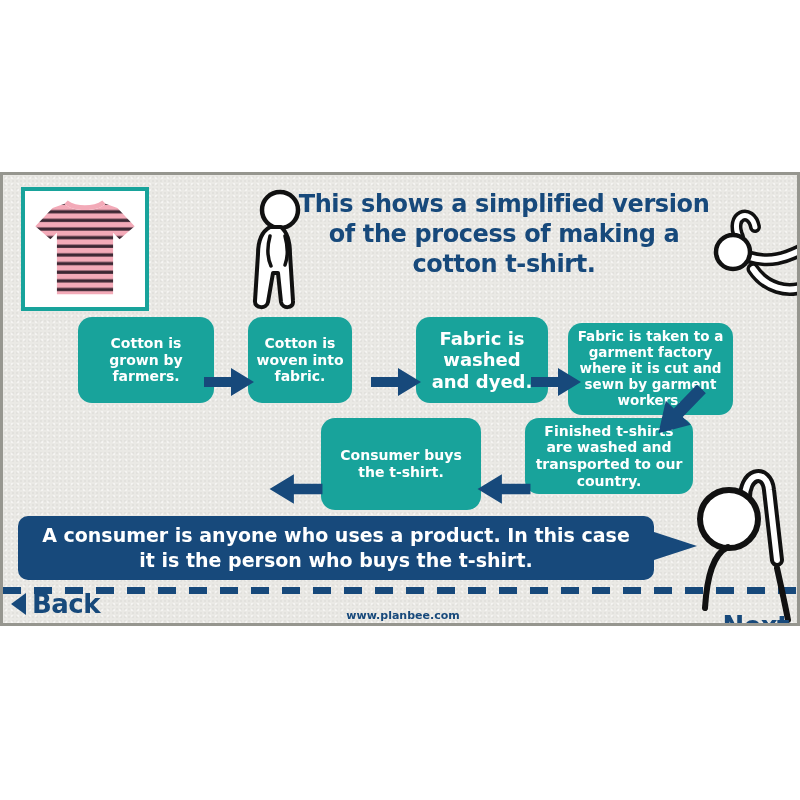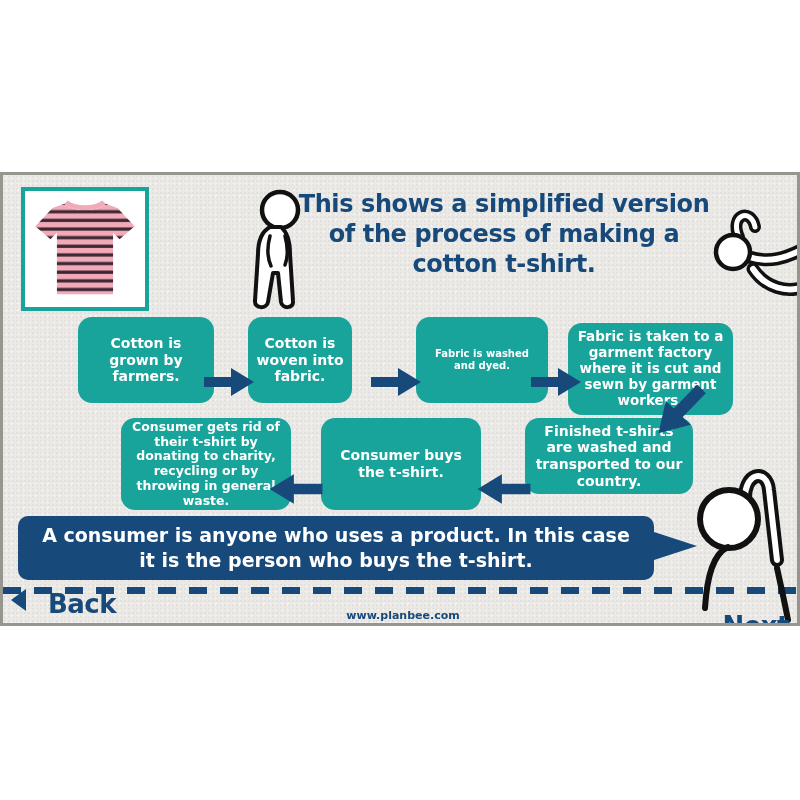--- a/index.html
+++ b/index.html
@@ -19,21 +19,21 @@
   .tshirt-frame svg{width:108px;height:104px;}
   
   .title{left:293px;top:14px;width:416px;text-align:center;color:var(--navy,#17497b);
     font-size:24px;font-weight:bold;line-height:1.26;letter-spacing:-0.4px;z-index:2;}
   
   .fbox{box-sizing:border-box;background:var(--teal,#18a39b);border-radius:14px;color:#ffffff;
     font-weight:bold;text-align:center;display:flex;align-items:center;justify-content:center;
     padding:5px 8px;line-height:1.18;z-index:2;}
   .b1{left:75px;top:142px;width:136px;height:86px;font-size:14px;}
   .b2{left:245px;top:142px;width:104px;height:86px;font-size:14px;}
-  .b3{left:413px;top:142px;width:132px;height:86px;font-size:10px;}
+  .b3{left:413px;top:142px;width:132px;height:86px;font-size:18px;}
   .b4{left:565px;top:148px;width:165px;height:92px;font-size:13.5px;}
   .b5{left:522px;top:243px;width:168px;height:76px;font-size:14px;}
   .b6{left:318px;top:243px;width:160px;height:92px;font-size:14px;}
   .b7{left:118px;top:243px;width:170px;height:92px;font-size:12.5px;}
   
   .arr{z-index:3;}
   .arr svg{display:block;width:100%;height:100%;}
   .a1{left:201px;top:190px;width:50px;height:34px;}
   .a2{left:368px;top:190px;width:50px;height:34px;}
   .a3{left:528px;top:190px;width:50px;height:34px;}
@@ -50,21 +50,21 @@
   
   .dashes{left:0;top:412px;width:800px;height:7px;z-index:5;
     background:repeating-linear-gradient(90deg,var(--navy,#17497b) 0 18px,transparent 18px 31px);}
   
   .fig{z-index:5;}
   .fig svg{display:block;width:100%;height:100%;}
   .standing{left:236px;top:14px;width:78px;height:136px;}
   .tumbling{left:700px;top:28px;width:104px;height:112px;}
   .waving{left:692px;top:281px;width:112px;height:170px;z-index:6;}
   
-  .nav-btn{z-index:7;display:flex;gap:22px;color:var(--navy,#17497b);
+  .nav-btn{z-index:7;display:flex;align-items:center;gap:6px;color:var(--navy,#17497b);
     font-weight:bold;font-size:26px;cursor:pointer;letter-spacing:-0.5px;}
   .back-btn{left:8px;top:414px;}
   .next-btn{right:8px;top:436px;flex-direction:column;}
   .tri-left{width:0;height:0;border-top:11px solid transparent;border-bottom:11px solid transparent;
     border-right:15px solid var(--navy,#17497b);}
   .tri-right{width:0;height:0;border-top:11px solid transparent;border-bottom:11px solid transparent;
     border-left:15px solid var(--navy,#17497b);}
   .website{left:0;top:434px;width:800px;text-align:center;color:var(--navy,#17497b);
     font-weight:bold;font-size:11px;z-index:7;}
 </style>
@@ -141,21 +141,20 @@
       <svg viewBox="0 0 50 34">
           <path d="M0 12 H27 V3 L50 17 L27 31 V22 H0 Z" fill="var(--navy,#17497b)"></path>
         </svg>
     </div>
     <div class="abs fbox b6">Consumer buys the t-shirt.</div>
     <div class="abs arr aL2">
       <svg viewBox="0 0 50 34">
           <path d="M0 12 H27 V3 L50 17 L27 31 V22 H0 Z" fill="var(--navy,#17497b)"></path>
         </svg>
     </div>
-    <div class="abs fbox b7">Consumer gets rid of their t-shirt by donating to charity, recycling or by throwing in general waste.</div>
 
     <div class="abs banner">A consumer is anyone who uses a product. In this case it is the person who buys the t-shirt.</div>
     <div class="abs banner-pointer"></div>
 
     <div class="abs dashes"></div>
 
     <div class="abs fig waving">
       <svg viewBox="0 0 112 170">
         <path d="M50 46 C48 16 72 12 74 34 L82 104" fill="none" stroke="#111" stroke-width="14" stroke-linecap="round"></path>
         <path d="M50 46 C48 16 72 12 74 34 L82 104" fill="none" stroke="#fff" stroke-width="6" stroke-linecap="round"></path>

